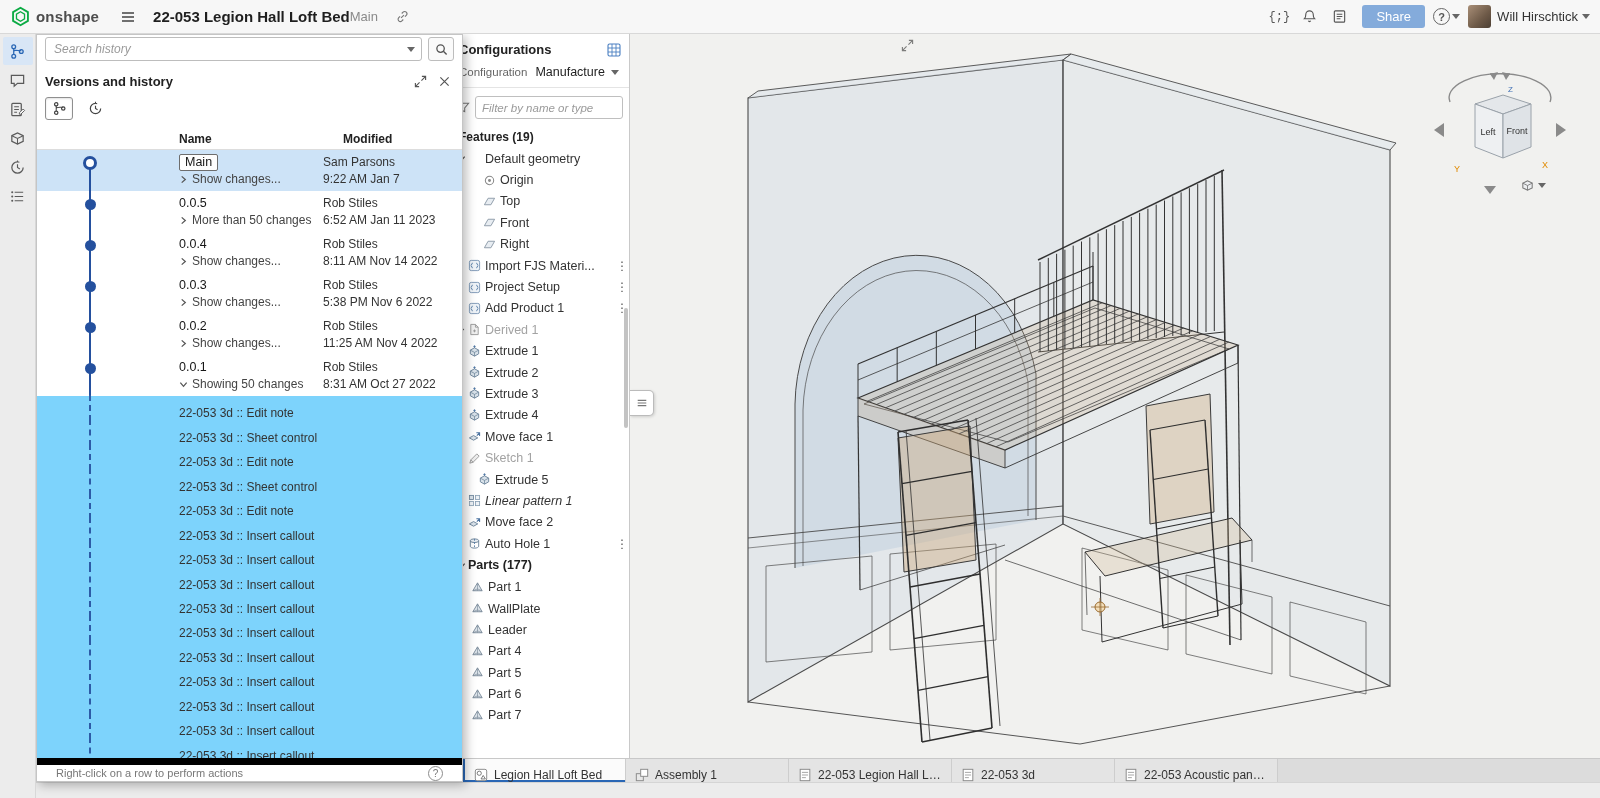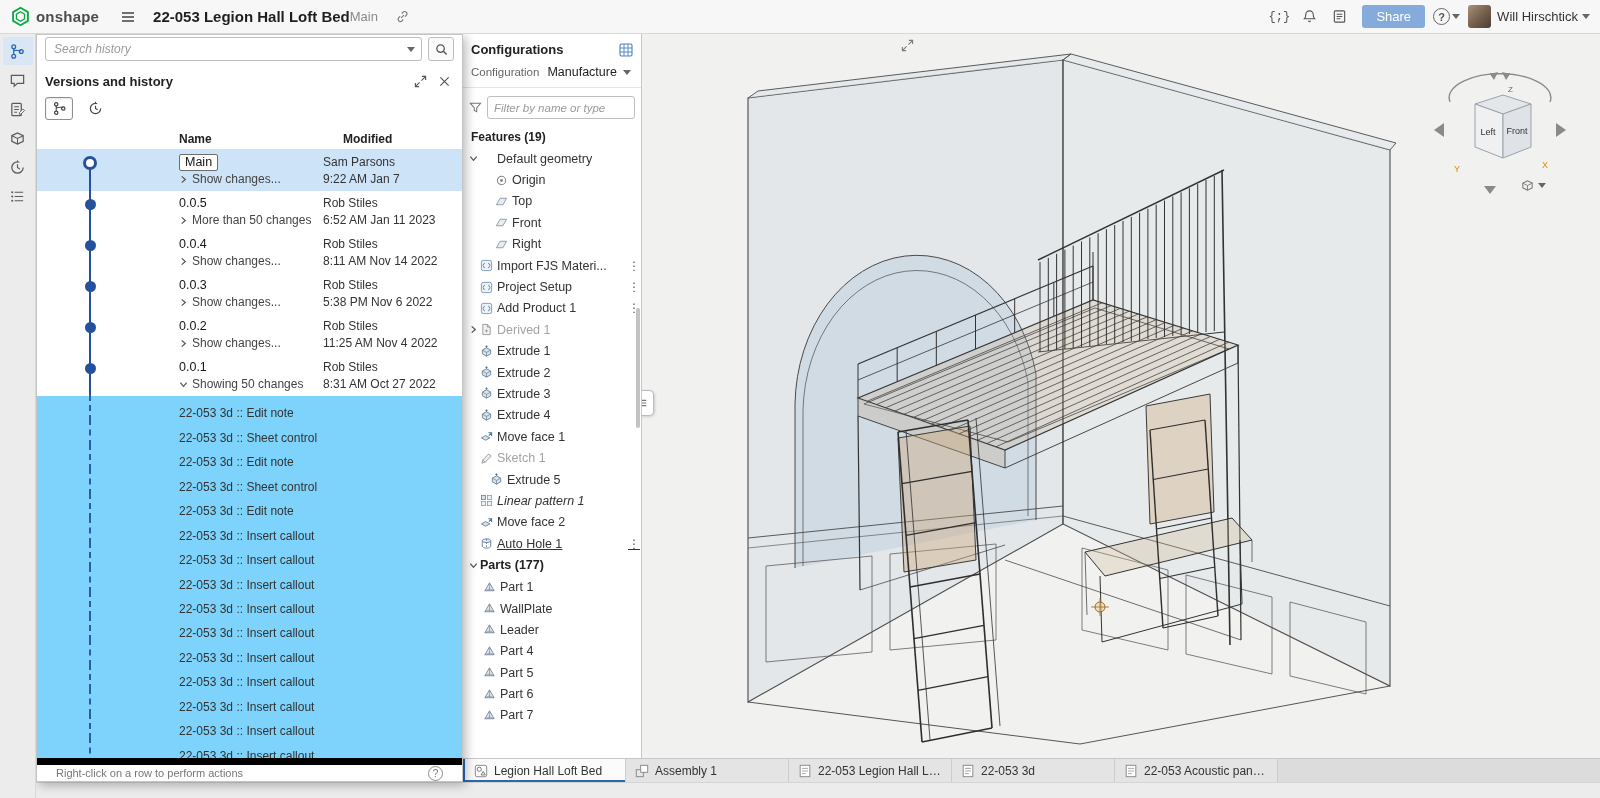--- a/index.html
+++ b/index.html
@@ -32,21 +32,21 @@
 #viewport{position:absolute;left:630px;top:34px;width:970px;height:724px;background:#f1f1ef;z-index:1}
 #scene{position:absolute;left:0;top:0}
 #vp-expand{position:absolute;left:268px;top:2px;width:18px;height:18px;display:flex;align-items:center;justify-content:center;cursor:pointer;opacity:.75}
 #viewcube{position:absolute;left:800px;top:28px}
 #cube-menu{position:absolute;left:890px;top:144px;display:flex;align-items:center;gap:3px;cursor:pointer;color:#555}
 
 
 #panel-handle{position:absolute;left:0;top:356px;width:24px;height:26px;background:#fff;border:1px solid #bbb;border-left:none;border-radius:0 5px 5px 0;display:flex;align-items:center;justify-content:center;cursor:pointer;box-shadow:1px 1px 3px rgba(0,0,0,.15)}
 
 
-#features-panel{position:absolute;left:463px;top:34px;width:179px;height:724px;background:#fff;border-right:1px solid #c9c9c9;z-index:30;display:flex;flex-direction:column;overflow:hidden}
+#features-panel{position:absolute;left:451px;top:34px;width:179px;height:724px;background:#fff;border-right:1px solid #c9c9c9;z-index:30;display:flex;flex-direction:column;overflow:hidden}
 #config-head{display:flex;align-items:center;justify-content:space-between;padding:8px 8px 6px 8px}
 #config-title{font-size:13px;font-weight:700;color:#222}
 #config-row{display:flex;align-items:center;gap:8px;padding:2px 8px 8px 8px;border-bottom:1px solid #e4e4e4}
 #config-label{font-size:11.5px;color:#666}
 #config-value{font-size:12.5px;color:#222;display:flex;align-items:center;gap:6px;cursor:pointer}
 #filter-row{display:flex;align-items:center;gap:5px;padding:8px 6px}
 #filter-input{flex:1;height:23px;border:1px solid #bfbfbf;border-radius:3px;font-size:11.5px;padding:0 6px;color:#333;min-width:0}
 #filter-input::placeholder{font-style:italic;color:#9a9a9a}
 #features-header{font-size:12px;font-weight:700;color:#222;padding:3px 8px 4px 8px}
 #feature-list{flex:1;overflow:hidden;position:relative}
@@ -96,21 +96,21 @@
 .crow{display:flex;height:24.45px;background:#7dd3fc;align-items:flex-end}
 .crow .graph{width:142px;height:100%;position:relative;flex:none}
 .crow .graph::before{content:'';position:absolute;left:52px;top:-1px;bottom:-1px;border-left:2px dashed #2d5ba6}
 .clabel{font-size:12px;color:#333}
 #vp-footer{height:23px;border-top:7px solid #000000;display:flex;align-items:center;padding:0 19px;flex:none;background:#fff}
 #vp-status{font-size:11px;color:#777;flex:1}
 #vp-help{width:15px;height:15px;border:1.2px solid #8d8d8d;border-radius:50%;color:#777;font-size:10px;display:flex;align-items:center;justify-content:center;cursor:pointer}
 
 
 #tabbar{position:absolute;left:463px;right:0;top:758px;height:24px;background:#dcdcdc;display:flex;z-index:20;border-top:1px solid #c8c8c8}
-.tab{width:163px;display:flex;align-items:center;gap:6px;padding:0 9px;background:#e4e4e4;border-right:1px solid #cdcdcd;cursor:pointer;overflow:hidden}
+.tab{width:163px;display:flex;align-items:flex-end;gap:6px;padding:0 9px;background:#e4e4e4;border-right:1px solid #cdcdcd;cursor:pointer;overflow:hidden}
 .tab .tlabel{font-size:12px;color:#333;white-space:nowrap;overflow:hidden;text-overflow:ellipsis}
 .tab.active{background:#fbfbfb;border-left:2px solid #2a67b5;box-shadow:inset 0 -2px 0 #2a67b5}
 .tab .ticon{display:flex;flex:none}
 #bottomstrip{position:absolute;left:36px;right:0;top:782px;height:16px;background:#ececec;z-index:10;border-top:1px solid #d5d5d5}
 
 svg{display:block}
 </style>
 </head>
 <body>
 
@@ -588,21 +588,21 @@
     <span class="fchev"></span>
     <span class="ficon">
               <svg viewBox="0 0 14 14" width="13" height="13">
                 <path d="M1.5 8.5L6 6l4.5 2.5L6 11z" fill="#d9e2ea" stroke="#6c849a" stroke-width="1"></path>
                 <path d="M9 3h3.5v3.5M12.5 3L9.5 6" fill="none" stroke="#4a72a0" stroke-width="1.1"></path>
               </svg>
             </span>
     <span class="flabel">Move face 2</span>
 
   </div>
-          <div class="frow hasdots" style=" text-decoration: underline;">
+          <div class="frow hasdots" style="">
     <span class="fchev"></span>
     <span class="ficon">
               <svg viewBox="0 0 14 14" width="13" height="13">
                 <ellipse cx="7" cy="4" rx="4.5" ry="2" fill="#e8edf2" stroke="#6c849a" stroke-width="1"></ellipse>
                 <path d="M2.5 4v6c0 1.1 2 2 4.5 2s4.5-.9 4.5-2V4" fill="none" stroke="#6c849a" stroke-width="1"></path>
                 <path d="M7 2v9.5" stroke="#4a72a0" stroke-width=".9" stroke-dasharray="2 1.5"></path>
               </svg>
             </span>
     <span class="flabel">Auto Hole 1</span>
     <span class="fdots">⋮</span>

